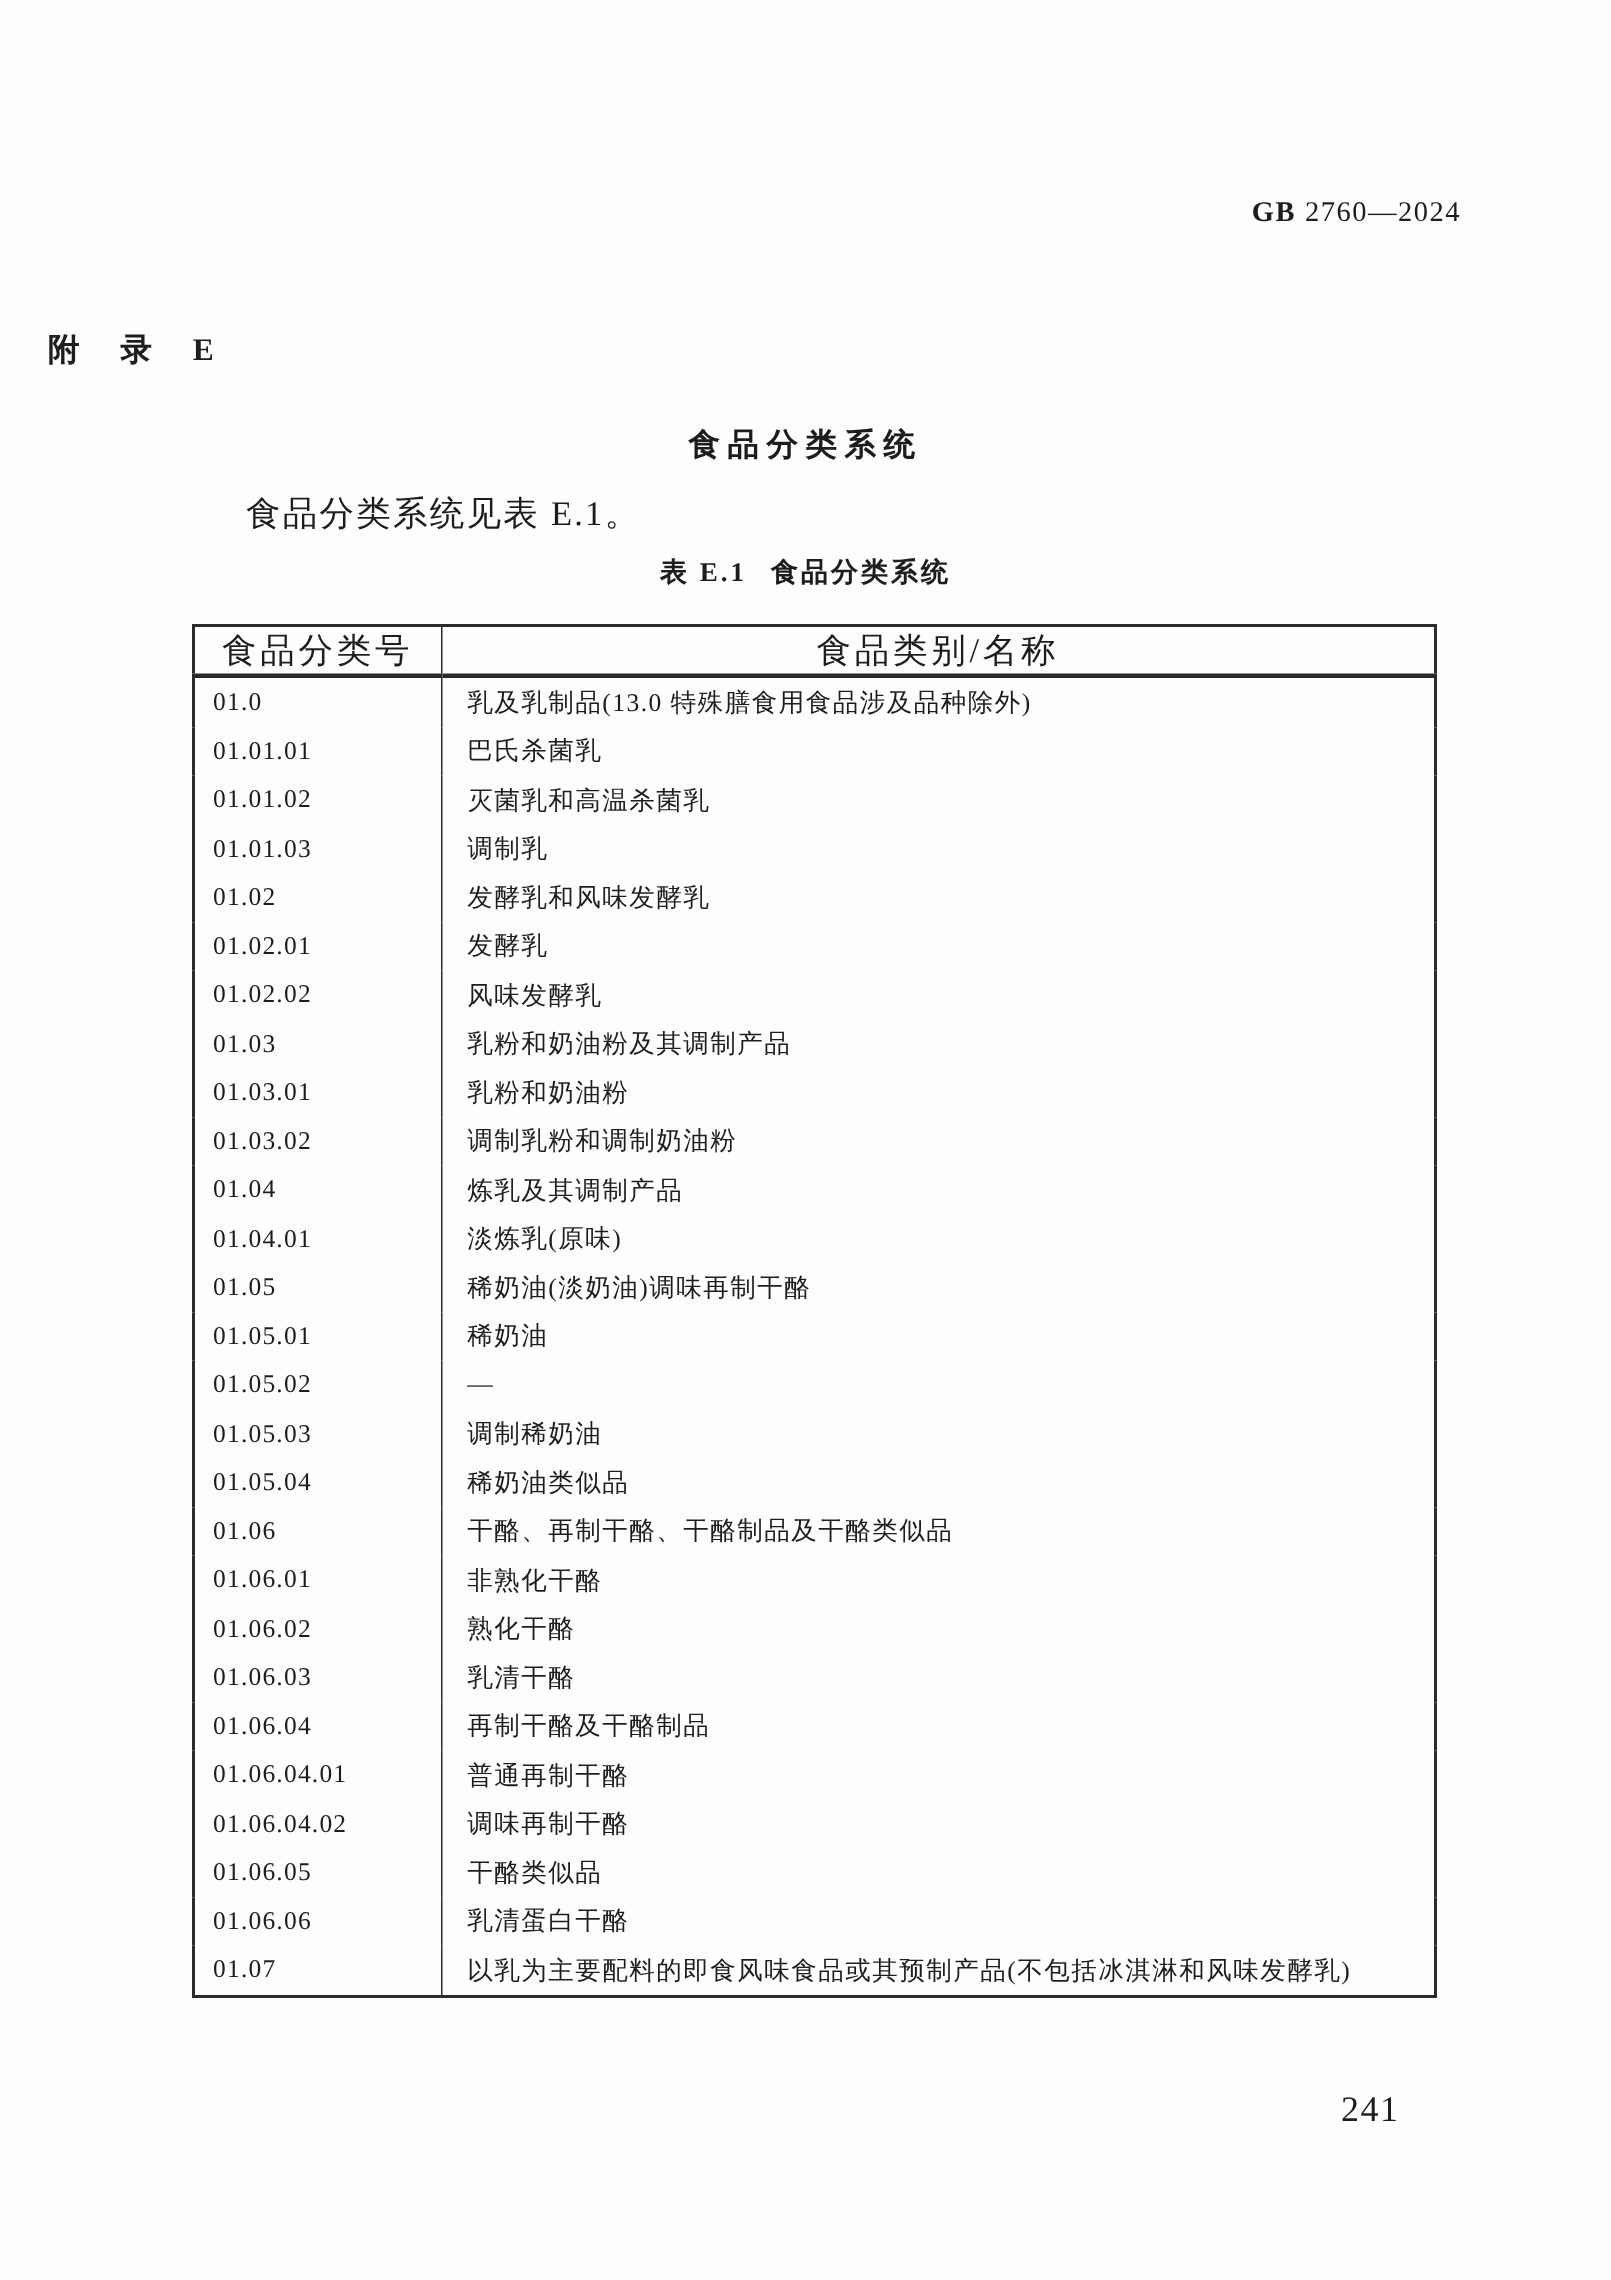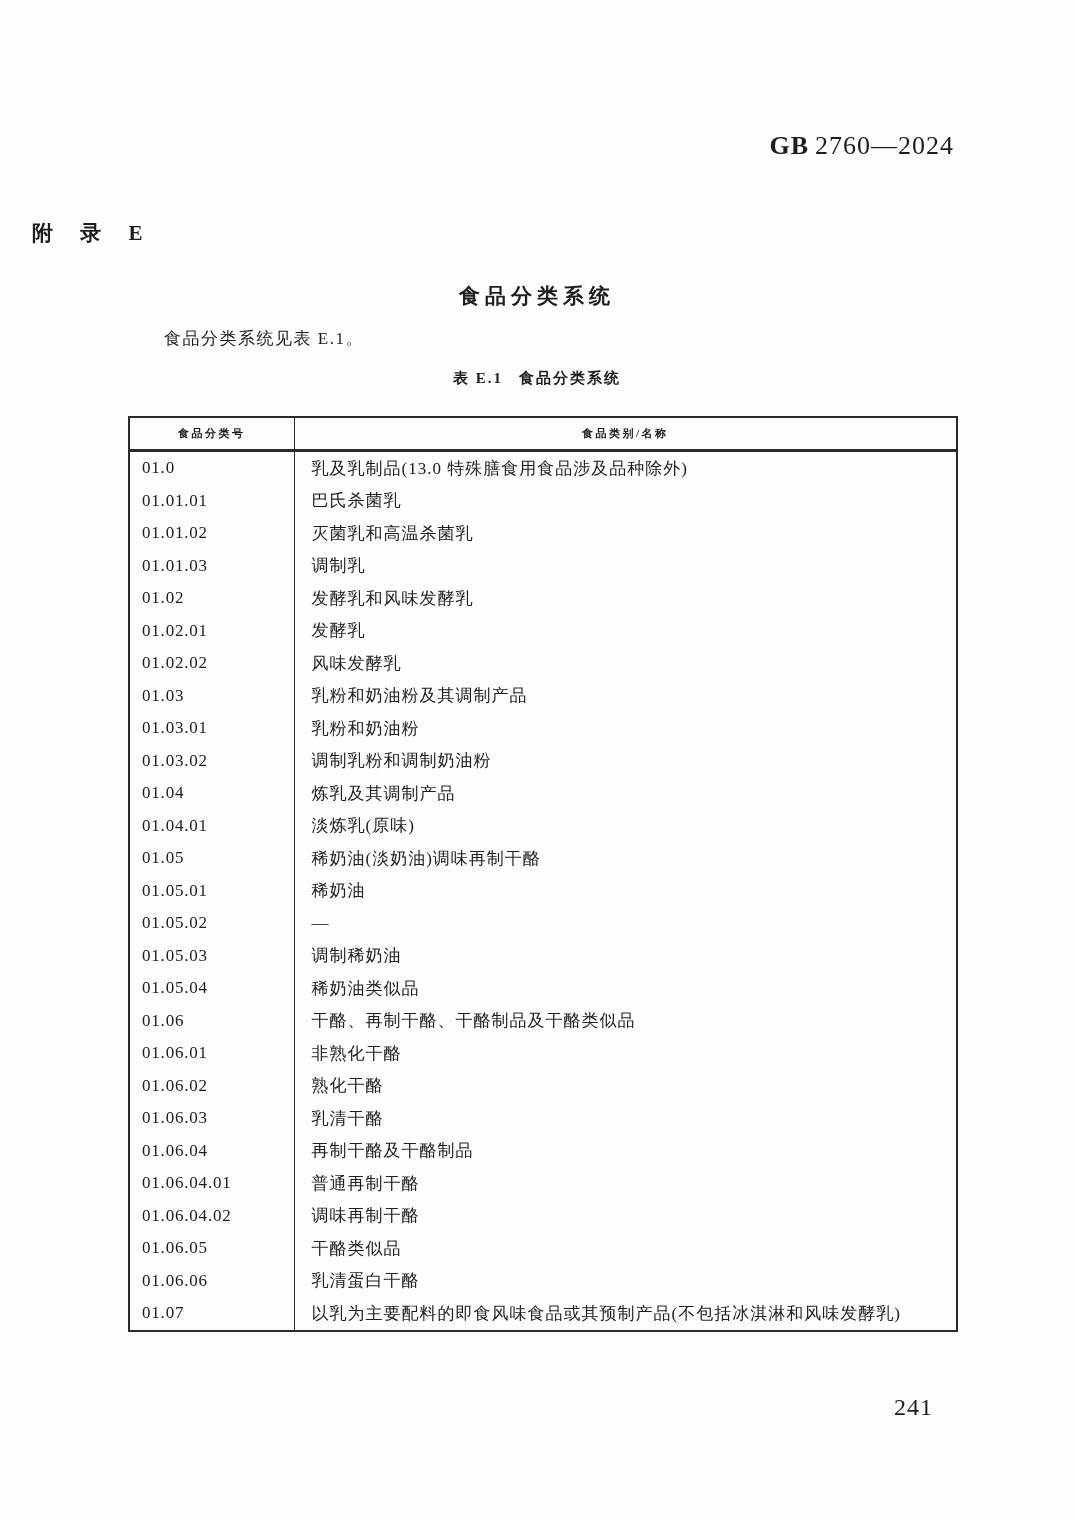--- a/index.html
+++ b/index.html
@@ -13,22 +13,22 @@
     height: 1520px;
     margin: 0 auto;
     background: #fdfdfc;
     font-family: "Liberation Serif", "DejaVu Serif", serif;
     color: #1d1d1d;
     overflow: hidden;
   }
   .doc-number {
     position: absolute;
     top: 131px;
-    right: 120px;
-    font-size: 26px;
+    right: 100px;
+    font-size: 19px;
     letter-spacing: 1px;
     white-space: nowrap;
   }
   .doc-number .gb-prefix {
     font-weight: bold;
     margin-right: 6px;
   }
   .appendix-title {
     position: absolute;
     top: 219px;
@@ -48,50 +48,50 @@
     width: 100%;
     text-align: center;
     font-size: 21px;
     font-weight: bold;
     letter-spacing: 5px;
   }
   .intro-paragraph {
     position: absolute;
     top: 327px;
     left: 164px;
-    font-size: 17px;
+    font-size: 23px;
     letter-spacing: 1.5px;
   }
   .table-caption {
     position: absolute;
     top: 369px;
     left: 0;
     width: 100%;
     text-align: center;
-    font-size: 15px;
+    font-size: 18px;
     font-weight: bold;
     letter-spacing: 2px;
   }
   .table-caption .caption-label {
     margin-right: 16px;
   }
   .cls-table {
     position: absolute;
     left: 128px;
     top: 416px;
     width: 830px;
     border-collapse: collapse;
     table-layout: fixed;
     border: 2px solid #2b2b2b;
   }
   .cls-table col.code-col { width: 165px; }
   .cls-table th {
     height: 31px;
-    font-weight: bold;
-    font-size: 11px;
+    font-weight: normal;
+    font-size: 23px;
     letter-spacing: 2.5px;
     text-align: center;
     vertical-align: middle;
     border-bottom: 3px solid #2b2b2b;
     padding: 0;
   }
   .cls-table th.code-header {
     border-right: 1.5px solid #2b2b2b;
   }
   .cls-table td {

